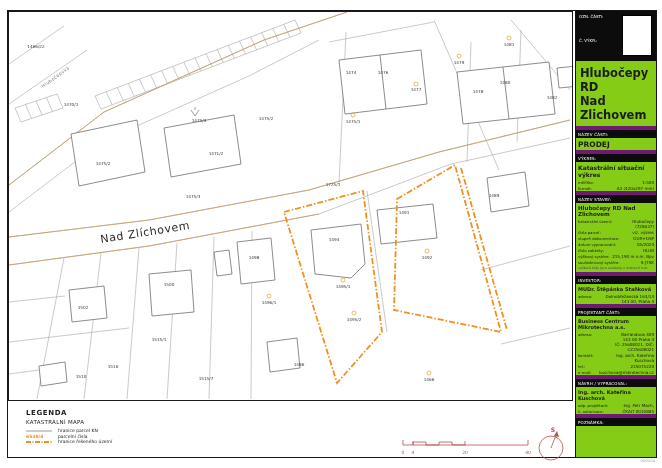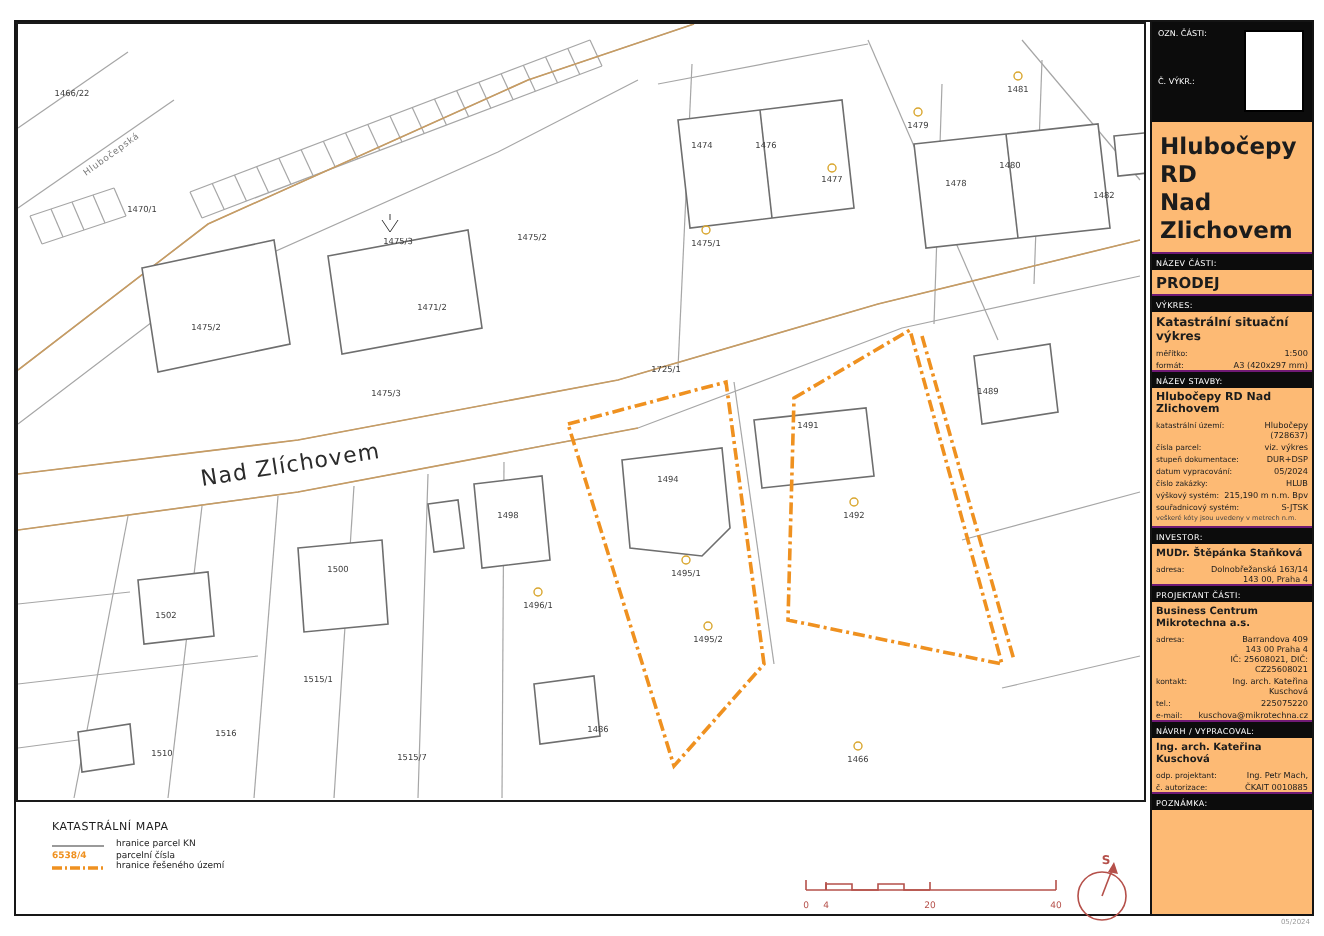--- a/index.html
+++ b/index.html
@@ -38,30 +38,30 @@
   svg.widget{position:absolute;left:393px;top:423px;display:block;}
   .sb line,.sb path{stroke:#b5504a;stroke-width:.8;fill:none;}
   .sb text{font-size:4.5px;fill:#b5504a;text-anchor:middle;}
   .north circle{stroke:#b5504a;stroke-width:.8;fill:none;}
   .north line{stroke:#b5504a;stroke-width:.8;}
   .north polygon{fill:#b5504a;}
   .north text{font-size:6px;fill:#b5504a;text-anchor:middle;font-weight:bold;}
 
   
   .tb{position:absolute;left:575px;top:10px;width:82px;height:448px;
-      border:1px solid #141414;background:#fdba74;display:flex;flex-direction:column;
+      border:1px solid #141414;background:#84cc16;display:flex;flex-direction:column;
       box-sizing:border-box;}
   .tb-head{height:50px;background:#0c0c0c;color:#fff;position:relative;flex:none;}
   .tb-head .hl1{position:absolute;left:3px;top:3px;font-size:4px;}
   .tb-head .hl2{position:absolute;left:3px;top:27px;font-size:4px;}
   .tb-head .box{position:absolute;right:4px;top:4px;width:30px;height:41px;
                 background:#fff;border:1px solid #000;box-sizing:border-box;}
   .tb-title{padding:5px 4px 4px;font-size:11.5px;font-weight:bold;line-height:1.22;flex:none;}
   .pre{white-space:pre-line;}
-  .tb-sec{flex:none;border-top:1px solid #701a75;}
+  .tb-sec{flex:none;border-top:4px solid #701a75;}
   .tb-bar{background:#0c0c0c;color:#fff;font-size:4px;padding:1.5px 2px 1px;letter-spacing:.2px;}
   .tb-val{font-weight:bold;padding:2px 2px 1.5px;font-size:5px;}
   .v8{font-size:7.5px;} .v6{font-size:6px;} .v55{font-size:5.5px;}
   .tb-row{display:flex;justify-content:space-between;align-items:flex-start;padding:.5px 2px;}
   .rl{font-size:3.8px;color:#222;flex:none;padding-right:2px;}
   .rv{font-size:4.1px;text-align:right;}
   .tb-note{font-size:3.3px;color:#444;padding:1px 2px 2px;}
   .tb-pozn-space{flex:1;}
   .tb-logo{flex:none;text-align:center;padding:4px 4px 0;}
   .bcm{display:inline-block;color:#1b5fae;font-weight:bold;font-size:17px;
@@ -213,20 +213,21 @@
       <text x="104" y="356" class="plbl">1516</text>
       <text x="72" y="366" class="plbl">1510</text>
       <text x="197" y="368" class="plbl">1515/7</text>
     </g>
 
   <text class="street" transform="translate(92,231) rotate(-9)">Nad Zlíchovem</text>
   <text class="roadlbl" transform="translate(34,76) rotate(-36)">Hlubočepská</text>
 </svg>
 
 <div class="legend">
+  <div class="lg-title">LEGENDA</div>
   <div class="lg-sub">KATASTRÁLNÍ MAPA</div>
   <div class="lg-rows">
     <div class="lg-row">
       <span class="lg-sym">
         <svg width="26" height="4">
             <line x1="0" y1="2" x2="26" y2="2" stroke="#9a9a9a" stroke-width="1"></line>
           </svg>
       </span>
       <span class="lg-lab">hranice parcel KN</span>
     </div>

